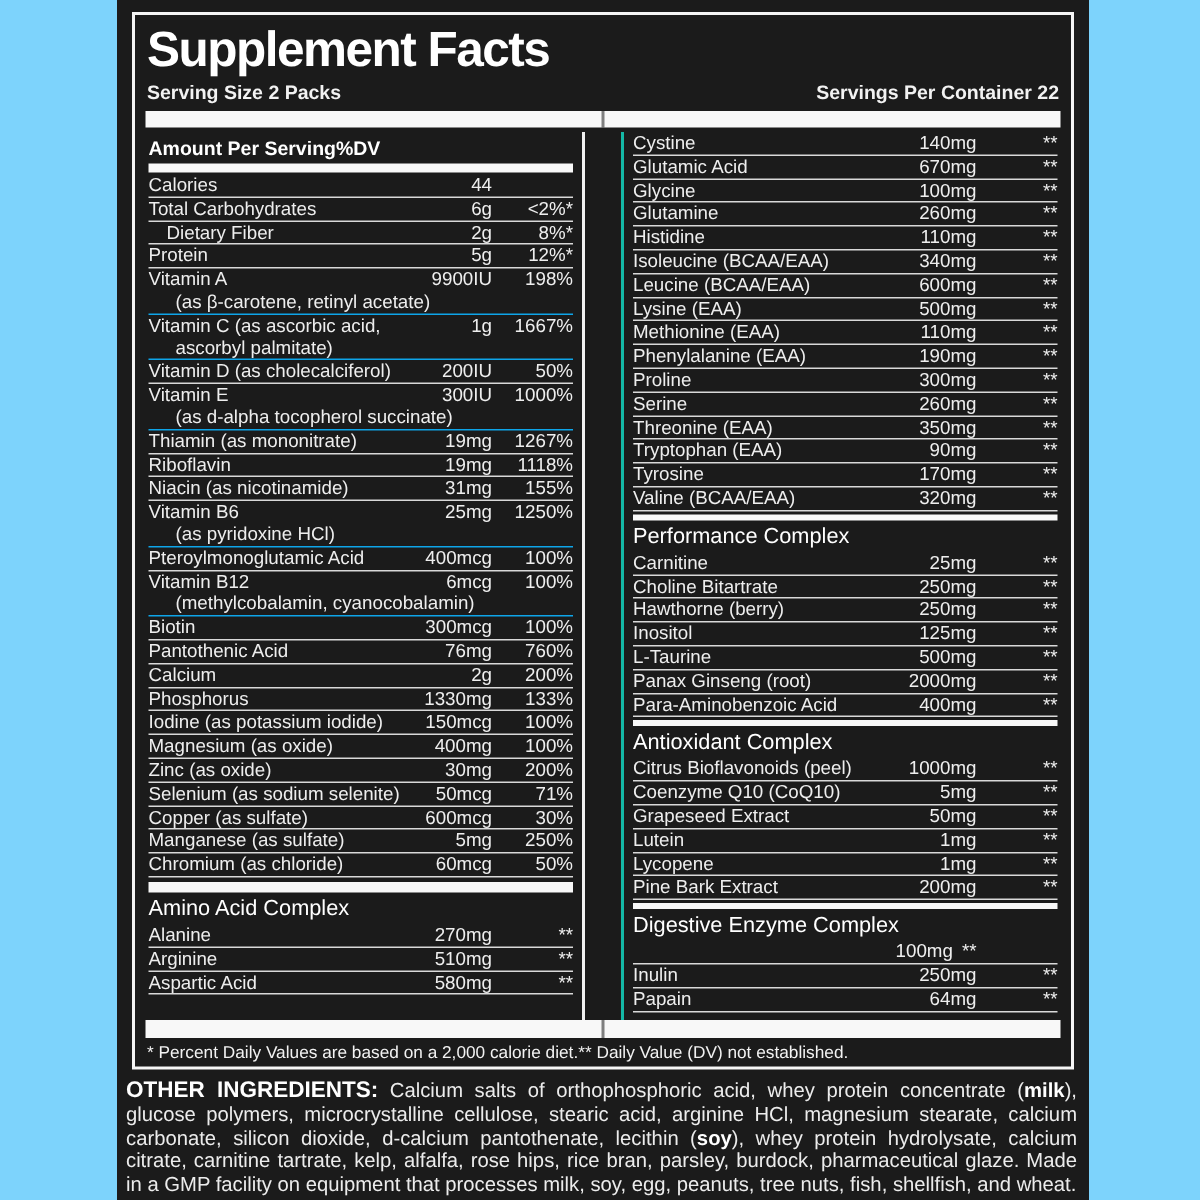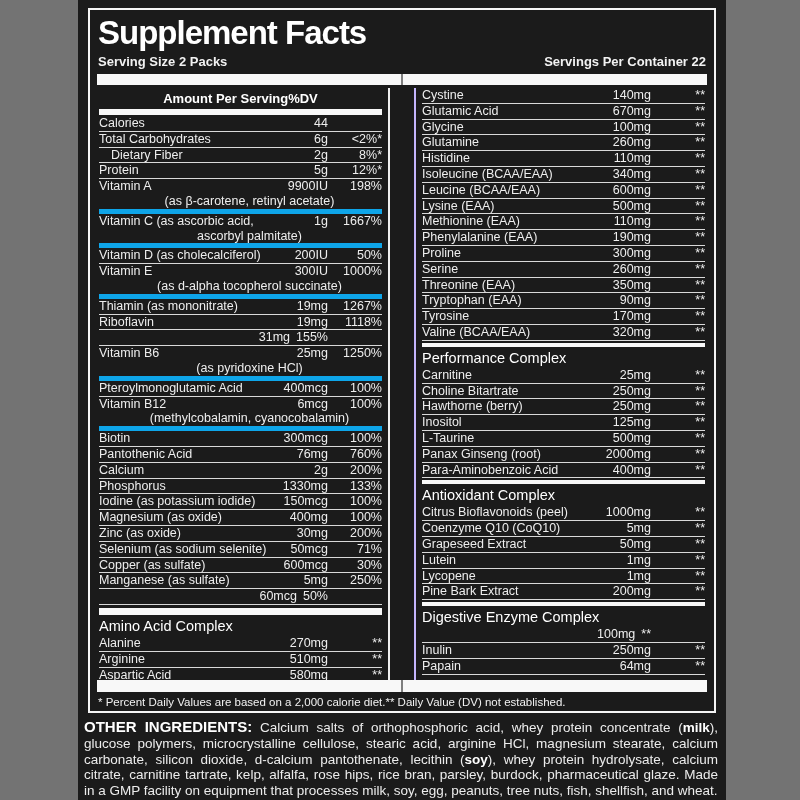--- a/index.html
+++ b/index.html
@@ -1,37 +1,37 @@
 <!DOCTYPE html>
 <html><head>
 <meta charset="utf-8">
 <style>
   * { margin:0; padding:0; box-sizing:border-box; }
   html,body { width:800px; height:800px; }
   body { font-family:"Liberation Sans", sans-serif; background:#ffffff; overflow:hidden; }
-  .page { position:relative; width:800px; height:800px; background:#737373; }
+  .page { position:relative; width:800px; height:800px; background:#7dd3fc; }
   .backdrop { position:absolute; left:78px; top:0; width:648px; height:800px; background:#1b1b1b; }
   .facts-box { margin:8px 10px 0 10px; height:705px; border:2px solid #f5f5f5; padding:0 4px; overflow:hidden; }
   .title { color:#fff; font-size:33px; font-weight:700; letter-spacing:-1px; line-height:40px; padding:3px 2px 0 4px; }
   .serving-row { display:flex; justify-content:space-between; color:#f2f2f2; font-size:13px; font-weight:700; padding:1px 4px 5px 4px; }
   .thick-bar { height:11px; background:#f8f8f8; margin:0 3px; display:flex; justify-content:center; }
   .thick-bar.bottom { height:12px; }
   .bar-notch { width:2px; height:100%; background:#1b1b1b; opacity:.55; }
   .columns { display:flex; margin:3px 3px 0 3px; height:592px; overflow:hidden; }
   .column { flex:1; color:#eee; min-width:0; }
   .column.left { border-right:2px solid #f0f0f0; padding:0 6px 0 2px; }
-  .column.right { border-left:2px solid #c4b5fd; margin-left:24px; padding:0 2px 0 6px; }
-  .col-header { display:flex; justify-content:center; color:#fff; font-weight:700; font-size:13px; line-height:17px; padding-top:2px; }
+  .column.right { border-left:2px solid #14b8a6; margin-left:24px; padding:0 2px 0 6px; }
+  .col-header { display:flex; justify-content:flex-start; color:#fff; font-weight:700; font-size:13px; line-height:17px; padding-top:2px; }
   .col-header-bar { height:6px; background:#f8f8f8; margin:2px 0 1px 0; }
   .row { display:grid; grid-template-columns:1fr auto 48px; column-gap:6px; font-size:12.5px; line-height:14.8px; border-bottom:1px solid #d9d9d9; align-items:end; white-space:nowrap; }
   .row .n { overflow:hidden; }
   .row .a, .row .d { text-align:right; }
   .row.has-sub { border-bottom:none; }
   .row.indent .n { padding-left:12px; }
-  .sub { font-size:12.5px; line-height:14.8px; padding-left:18px; border-bottom:5px solid #0ea5e9; white-space:nowrap; overflow:hidden;text-align:center; }
+  .sub { font-size:12.5px; line-height:14.8px; padding-left:18px; border-bottom:1px solid #0ea5e9; white-space:nowrap; overflow:hidden; }
   .section-title { color:#fff; font-weight:400; font-size:14.5px; line-height:19px; border-top:7px solid #f8f8f8; padding-top:2px; margin-top:3px; }
   .column.right .section-title { border-top-width:4px; margin-top:2px; }
   .footnotes { display:flex; color:#f2f2f2; font-size:11.5px; font-weight:400; padding:4px 4px 0 4px; }
   .other-ingredients { margin:6px 8px 0 6px; color:#ececec; font-size:13.5px; line-height:15.8px; text-align:justify; }
   .oi-label { font-weight:700; font-size:15px; color:#fff; }
   .other-ingredients b { font-weight:700; color:#fff; }
 </style>
 </head>
 <body>
 
@@ -105,20 +105,21 @@
                 <span class="n">Thiamin (as mononitrate)</span>
                 <span class="a">19mg</span>
                 <span class="d">1267%</span>
               </div>
               <div class="row">
                 <span class="n">Riboflavin</span>
                 <span class="a">19mg</span>
                 <span class="d">1118%</span>
               </div>
               <div class="row">
+                <span class="n">Niacin (as nicotinamide)</span>
                 <span class="a">31mg</span>
                 <span class="d">155%</span>
               </div>
               <div class="row has-sub">
                 <span class="n">Vitamin B6</span>
                 <span class="a">25mg</span>
                 <span class="d">1250%</span>
               </div>
               <div class="sub">(as pyridoxine HCl)</div>
               <div class="row">
@@ -176,20 +177,21 @@
                 <span class="n">Copper (as sulfate)</span>
                 <span class="a">600mcg</span>
                 <span class="d">30%</span>
               </div>
               <div class="row">
                 <span class="n">Manganese (as sulfate)</span>
                 <span class="a">5mg</span>
                 <span class="d">250%</span>
               </div>
               <div class="row">
+                <span class="n">Chromium (as chloride)</span>
                 <span class="a">60mcg</span>
                 <span class="d">50%</span>
               </div>
               <div class="section-title">Amino Acid Complex</div>
               <div class="row">
                 <span class="n">Alanine</span>
                 <span class="a">270mg</span>
                 <span class="d">**</span>
               </div>
               <div class="row">

